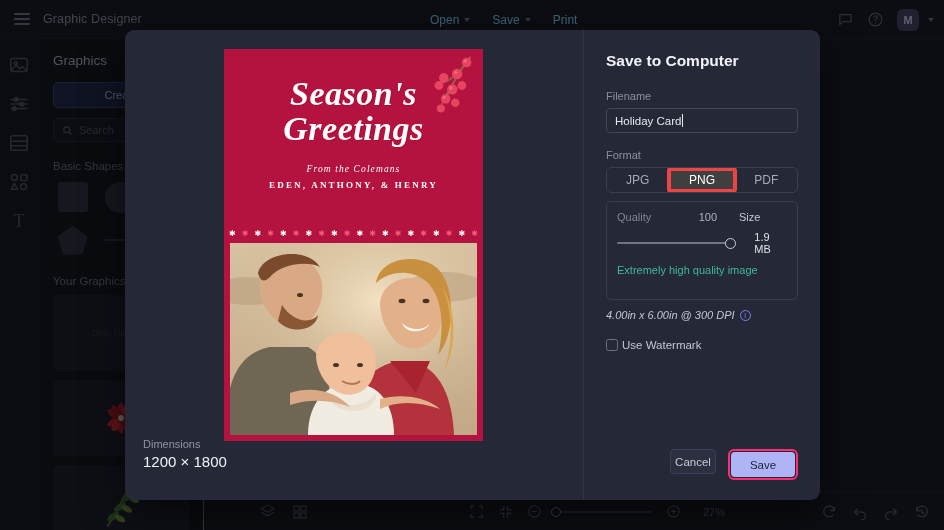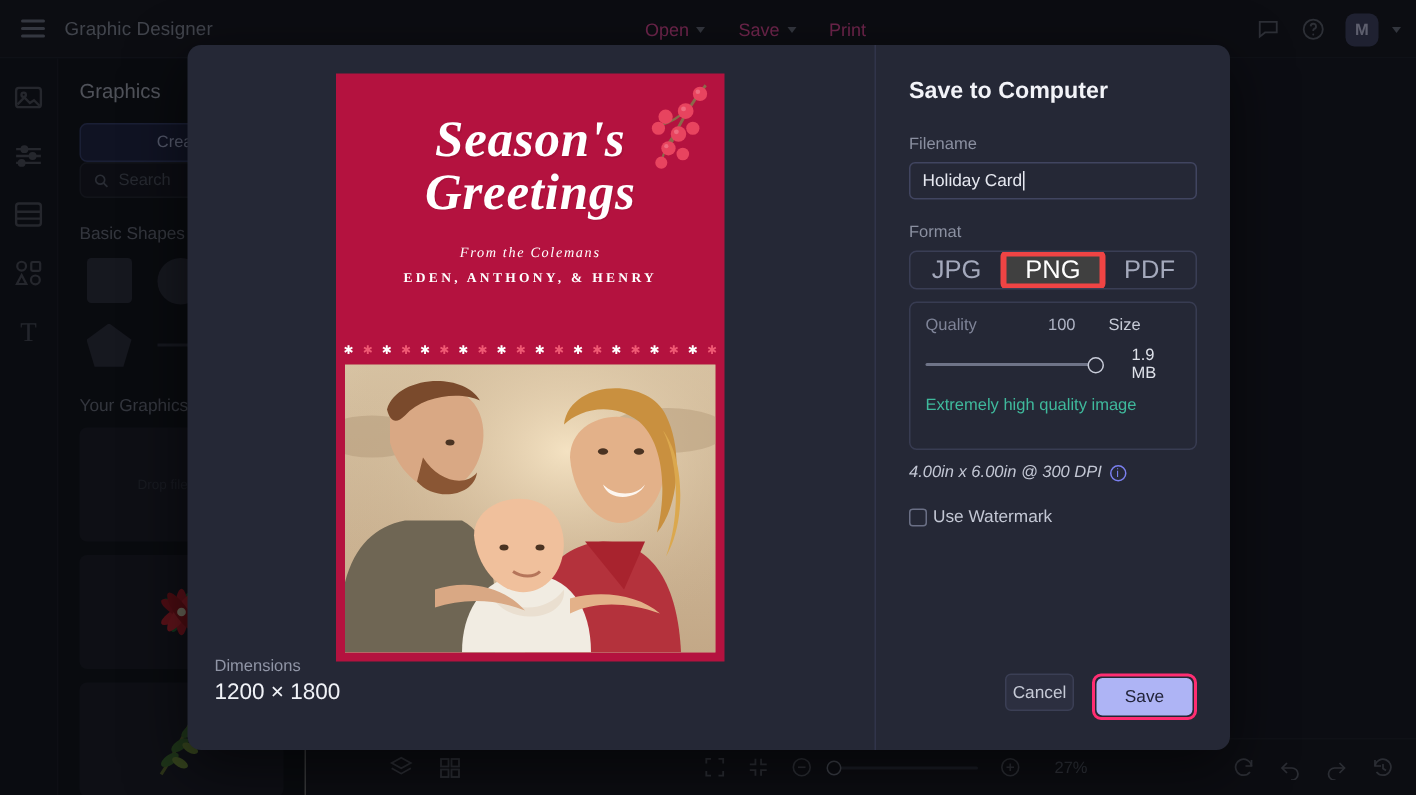--- a/index.html
+++ b/index.html
@@ -15,42 +15,42 @@
   .topbar {
     position: absolute; left: 0; top: 0; width: 944px; height: 39px;
     background: #14151c; border-bottom: 1px solid #1c1d26;
     display: flex; align-items: center;
   }
   .hamburger { width: 16px; height: 12px; margin-left: 14px; display: flex;
     flex-direction: column; justify-content: space-between; }
   .hamburger i { display: block; height: 2px; background: #6e7280; border-radius: 1px; }
   .app-title { margin-left: 13px; color: #8b8f9c; font-size: 12.5px; letter-spacing: .1px; }
   .menu-group { position: absolute; left: 430px; top: 0; height: 39px; display: flex; align-items: center; gap: 22px; }
-  .menu-item { color: #ec4899; font-size: 12px; display: flex; align-items: center; gap: 5px; cursor: default; }
+  .menu-item { color: #7dd3fc; font-size: 12px; display: flex; align-items: center; gap: 5px; cursor: default; }
   .caret { width: 0; height: 0; border-left: 3.5px solid transparent; border-right: 3.5px solid transparent;
     border-top: 4px solid #6b6f7c; display: inline-block; }
   .top-right { position: absolute; right: 10px; top: 0; height: 39px; display: flex; align-items: center; gap: 13px; }
   .ticon { width: 17px; height: 17px; opacity: .62; display: block; }
   .avatar { width: 22px; height: 22px; border-radius: 6px; background: #3f4060;
     color: #c9cbe6; font-size: 11px; font-weight: bold; display: flex; align-items: center; justify-content: center; }
   .avcaret { margin-left: -4px; }
 
   
   .rail { position: absolute; left: 0; top: 39px; width: 39px; height: 491px; background: #111219;
     border-right: 1px solid #191a22; padding-top: 15px; display: flex; flex-direction: column; align-items: center; gap: 17px; }
   .rail-btn { width: 22px; height: 22px; opacity: .33; display: flex; align-items: center; justify-content: center; }
   .rail-btn.text { color: #9aa0ae; font-family: "Liberation Serif", serif; font-size: 18px; opacity: .4; }
 
   
   .panel { position: absolute; left: 39px; top: 39px; width: 165px; height: 491px;
     background: #0f1016; border-right: 1px solid #737373; padding: 14px 14px 0 14px; }
   .panel-title { color: #a9adb9; font-size: 13.5px; margin-bottom: 14px; }
   .primary-btn { height: 26px; border-radius: 5px; background: #1d2340; border: 1px solid #343c68;
     display: flex; align-items: center; justify-content: center; color: #aeb4d8; font-size: 11px; }
-  .search-box { height: 24px; border-radius: 5px; background: #15161d; border: 1px solid #22242e;
+  .search-box { margin-top: 10px; height: 24px; border-radius: 5px; background: #15161d; border: 1px solid #22242e;
     display: flex; align-items: center; padding: 0 8px; gap: 6px; }
   .search-box .ph { color: #4e525e; font-size: 11px; }
   .sec-label { color: #6b6f7b; font-size: 11.5px; margin: 18px 0 8px 0; }
   .shape-grid { display: grid; grid-template-columns: repeat(3, 1fr); gap: 9px; }
   .shape-cell { height: 34px; display: flex; align-items: center; justify-content: center; }
   .sq { width: 30px; height: 30px; background: #2b2d38; border-radius: 3px; }
   .ci { width: 31px; height: 31px; background: #2b2d38; border-radius: 50%; }
   .tr { width: 0; height: 0; border-left: 16px solid transparent; border-right: 16px solid transparent;
     border-bottom: 28px solid #2b2d38; }
   .pent { width: 30px; height: 29px; background: #2b2d38;
@@ -101,21 +101,21 @@
 
   
   .form-pane { flex: 1; padding: 22px 22px 0 22px; position: relative; }
   .form-title { color: #f2f3f8; font-size: 15.5px; font-weight: bold; margin-bottom: 20px; }
   .field-label { color: #8b90a1; font-size: 11px; margin-bottom: 6px; }
   .text-input { height: 25px; border: 1px solid #414560; border-radius: 4px; background: #252836;
     display: flex; align-items: center; padding: 0 8px; color: #e6e8f0; font-size: 11.5px; }
   .caret-bar { width: 1px; height: 13px; background: #e6e8f0; margin-left: 1px; }
   .seg { display: flex; border: 1px solid #3a3e55; border-radius: 5px; overflow: hidden; height: 26px; }
   .seg-btn { flex: 1; display: flex; align-items: center; justify-content: center;
-    color: #a4a9bc; font-size: 17px; background: transparent; }
+    color: #a4a9bc; font-size: 12px; background: transparent; }
   .seg-btn.active { background: #404040; color: #ffffff; border: 4px solid #ef4444; border-radius: 4px; margin: -1px; }
   .quality-box { margin-top: 8px; border: 1px solid #383c52; border-radius: 5px; padding: 9px 10px 23px 10px; }
   .q-row { display: flex; align-items: baseline; }
   .q-label { color: #7f8498; font-size: 11px; }
   .q-val { color: #aeb3c4; font-size: 11px; margin-left: auto; margin-right: 22px; }
   .q-size-label { color: #c6cad6; font-size: 11px; width: 48px; }
   .q-slider-row { display: flex; align-items: center; margin-top: 8px; }
   .q-track { width: 122px; height: 2px; background: #6f7488; border-radius: 1px; position: relative; }
   .q-knob { position: absolute; right: -5px; top: -4.5px; width: 11px; height: 11px; border-radius: 50%;
     border: 1.6px solid #c9cdda; background: #252836; }

